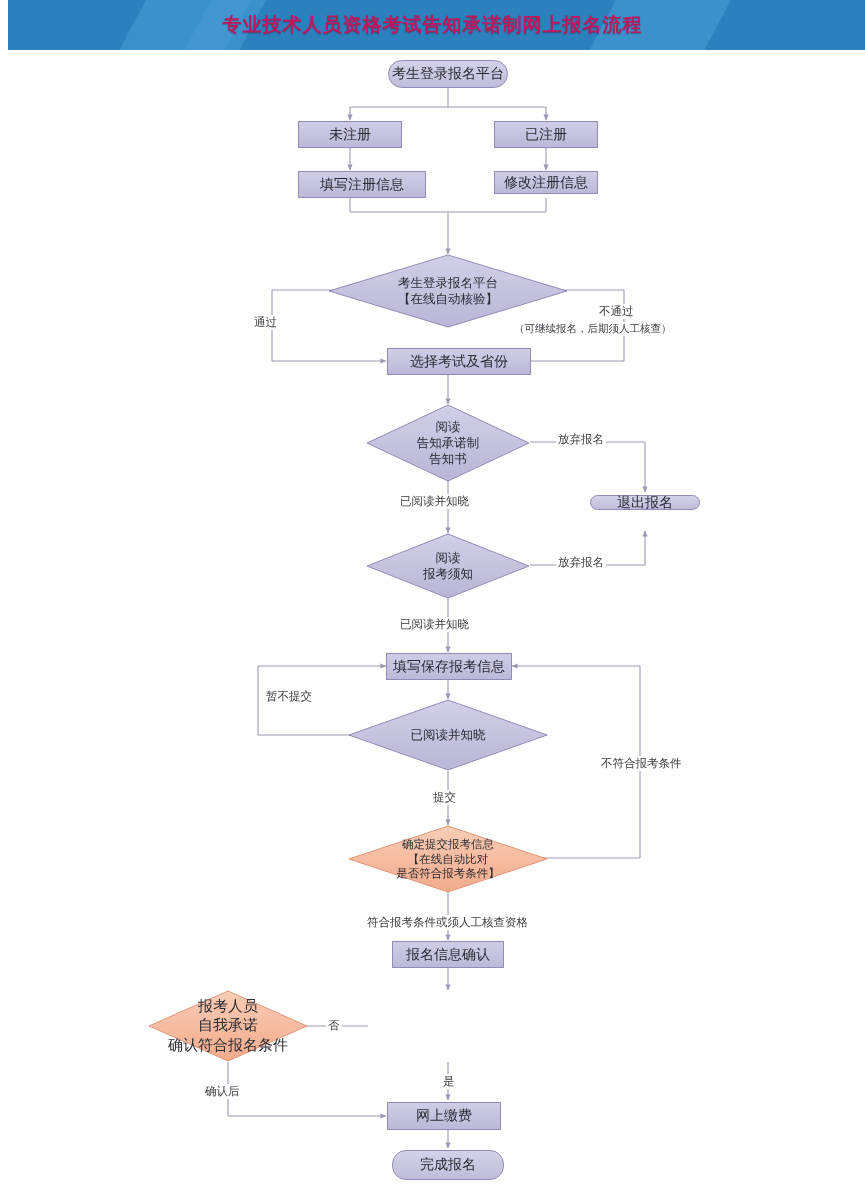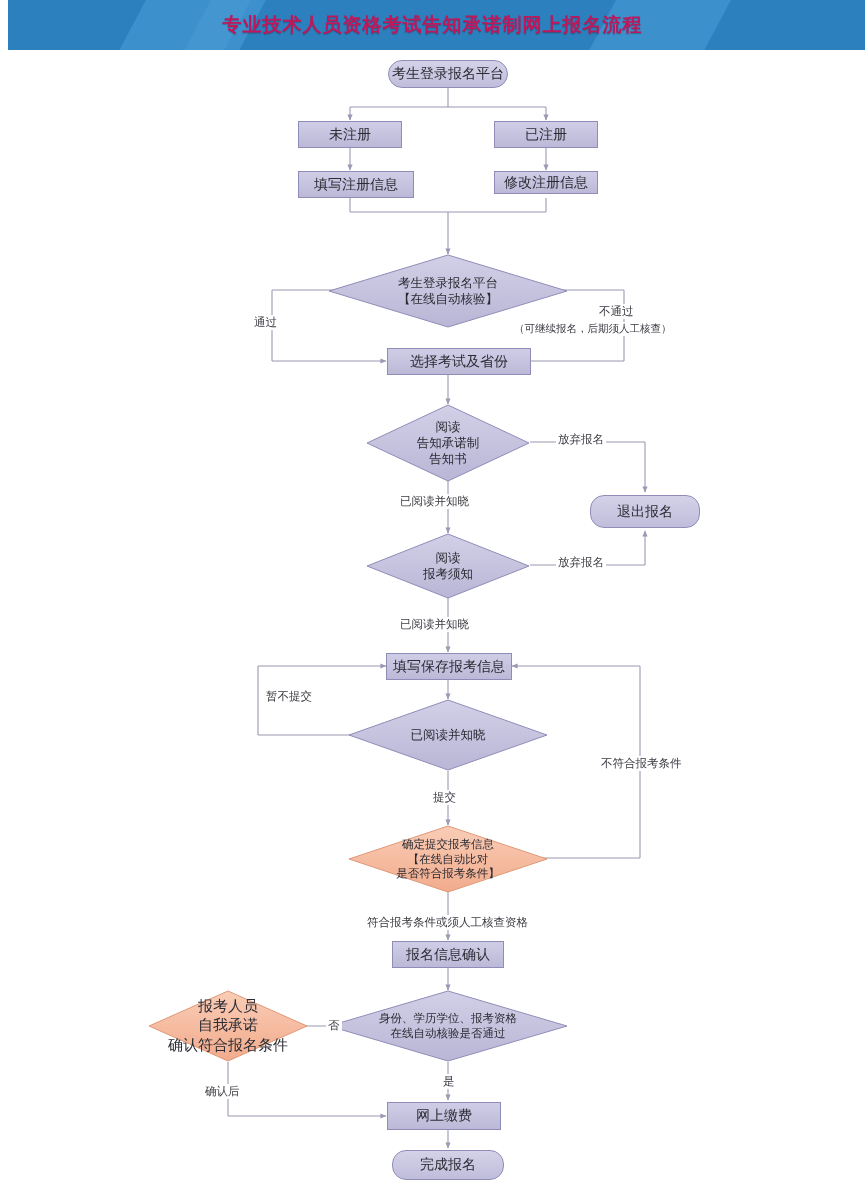--- a/index.html
+++ b/index.html
@@ -163,21 +163,21 @@
   </div>
 
   <div class="node rect" style="left:298px; top:121px; width:104px; height:27px;">
     <span>未注册</span>
   </div>
 
   <div class="node rect" style="left:494px; top:121px; width:104px; height:27px;">
     <span>已注册</span>
   </div>
 
-  <div class="node rect" style="left:298px; top:171px; width:116px; height:27px;">
+  <div class="node rect" style="left:298px; top:171px; width:128px; height:27px;">
     <span>填写注册信息</span>
   </div>
 
   <div class="node rect" style="left:494px; top:171px; width:104px; height:23px;">
     <span>修改注册信息</span>
   </div>
 
   <div class="diamond-wrap" style="left:328px; top:254px; width:240px; height:74px;">
     <svg width="240" height="74" viewBox="0 0 240 74" xmlns="http://www.w3.org/2000/svg">
       <defs>
@@ -204,21 +204,21 @@
             <stop offset="100%" stop-color="#b9b6d6"></stop>
       </linearGradient>
         </defs>
       <polygon points="82,1 163,39 82,77 1,39" fill="url(#gp2)" stroke="#8f8cb8" stroke-width="1"></polygon>
     </svg>
     <div class="dlabel">阅读
 告知承诺制
 告知书</div>
   </div>
 
-  <div class="node pill" style="left:590px; top:495px; width:110px; height:33px;">
+  <div class="node pill" style="left:590px; top:495px; width:110px; height:15px;">
     <span>退出报名</span>
   </div>
 
   <div class="diamond-wrap" style="left:366px; top:533px; width:164px; height:66px;">
     <svg width="164" height="66" viewBox="0 0 164 66" xmlns="http://www.w3.org/2000/svg">
       <defs>
           <linearGradient id="gp3" x1="0" y1="0" x2="0" y2="1">
         <stop offset="0%" stop-color="#d2d0e7"></stop>
             <stop offset="100%" stop-color="#b9b6d6"></stop>
       </linearGradient>
@@ -258,33 +258,20 @@
     </svg>
     <div class="dlabel" style="font-size:11.5px;">确定提交报考信息
 【在线自动比对
 是否符合报考条件】</div>
   </div>
 
   <div class="node rect" style="left:392px; top:941px; width:112px; height:27px;">
     <span>报名信息确认</span>
   </div>
 
-  <div class="diamond-wrap" style="left:328px; top:990px; width:240px; height:72px;">
-    <svg width="240" height="72" viewBox="0 0 240 72" xmlns="http://www.w3.org/2000/svg">
-      <defs>
-          <linearGradient id="gp5" x1="0" y1="0" x2="0" y2="1">
-        <stop offset="0%" stop-color="#d2d0e7"></stop>
-            <stop offset="100%" stop-color="#b9b6d6"></stop>
-      </linearGradient>
-        </defs>
-      <polygon points="120,1 239,36 120,71 1,36" fill="url(#gp5)" stroke="#8f8cb8" stroke-width="1"></polygon>
-    </svg>
-    <div class="dlabel" style="font-size:11.5px;">身份、学历学位、报考资格
-在线自动核验是否通过</div>
-  </div>
 
   <div class="diamond-wrap" style="left:148px; top:990px; width:160px; height:72px;">
     <svg width="160" height="72" viewBox="0 0 160 72" xmlns="http://www.w3.org/2000/svg">
       <defs>
           <linearGradient id="go2" x1="0" y1="0" x2="0" y2="1">
         <stop offset="0%" stop-color="#f9cdb6"></stop>
             <stop offset="100%" stop-color="#f2ab8c"></stop>
       </linearGradient>
         </defs>
       <polygon points="80,1 159,36 80,71 1,36" fill="url(#go2)" stroke="#e09878" stroke-width="1"></polygon>

